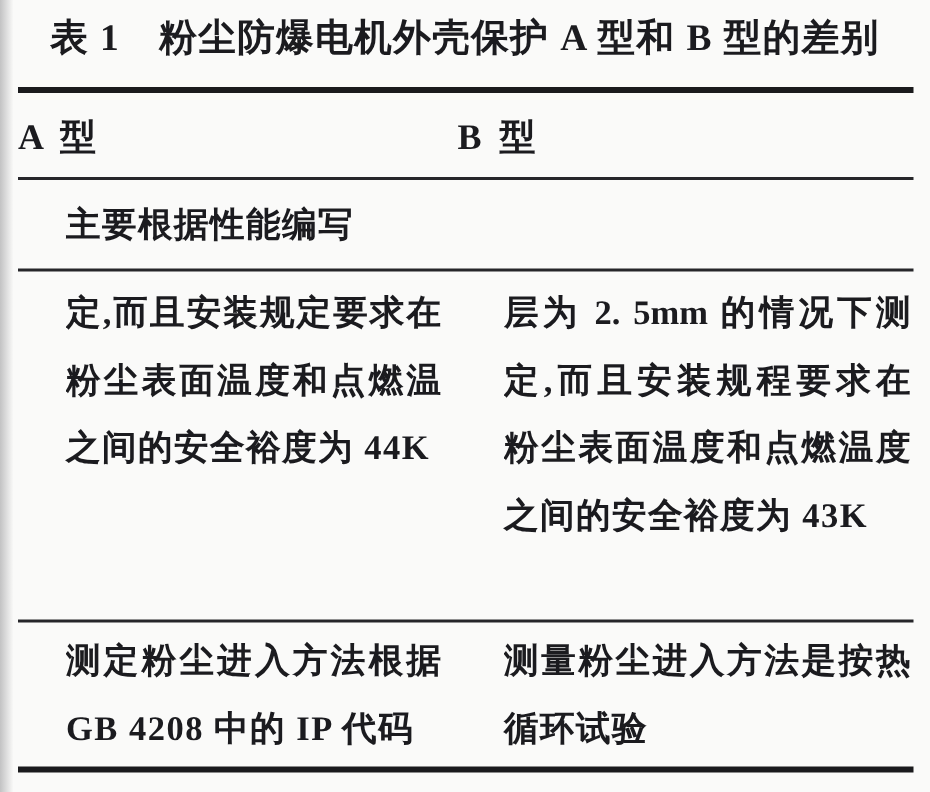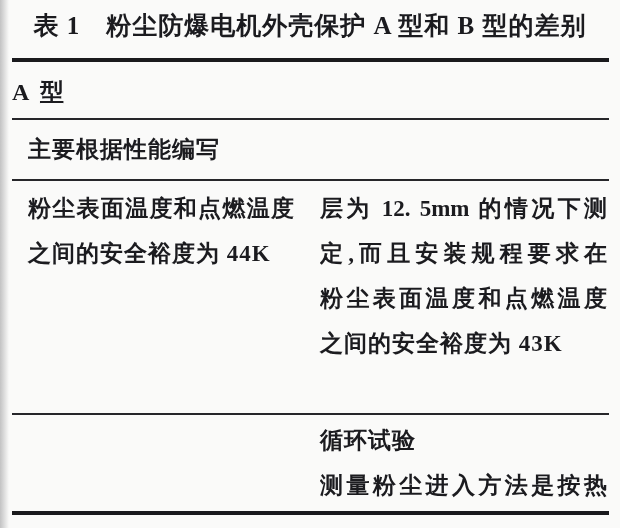--- a/index.html
+++ b/index.html
@@ -63,20 +63,21 @@
   .cell-l { left: 28px;  width: 266px; }
   .cell-r { left: 320px; width: 287px; }
   .r1 { top: 127px; }
   .r2 { top: 186px; }
   .r3 { top: 418px; }
   .ln {
     height: 45px;
     line-height: 45px;
     letter-spacing: 1px;
     white-space: nowrap;
+    margin-left: 16px;
   }
   .ln.jus {
     white-space: normal;
     letter-spacing: 0;
     text-align: justify;
     text-align-last: justify;
     overflow: hidden;
   }
 </style>
 </head>
@@ -84,42 +85,48 @@
 
 <div class="page">
 
   <div class="edge-shadow"></div>
 
   <div class="caption">表 1　粉尘防爆电机外壳保护 A 型和 B 型的差别</div>
 
   <div class="rule thick" style="top:58px;"></div>
 
   <div class="hdr hdr-a">A 型</div>
+  <div class="hdr hdr-b">B 型</div>
 
   <div class="rule thin" style="top:118px;"></div>
 
   <div class="cell cell-l r1">
     <div class="ln">主要根据性能编写</div>
   </div>
 
   <div class="rule thin" style="top:179px;"></div>
 
   <div class="cell cell-l r2">
+    <div class="ln jus">定,而且安装规定要求在</div>
     <div class="ln jus">粉尘表面温度和点燃温度</div>
     <div class="ln">之间的安全裕度为 44K</div>
   </div>
   <div class="cell cell-r r2">
-    <div class="ln jus">层为 12. 5mm 的情况下测</div>
+    <div class="ln jus">层为 2. 5mm 的情况下测</div>
     <div class="ln jus">定,而且安装规程要求在</div>
     <div class="ln jus">粉尘表面温度和点燃温度</div>
     <div class="ln">之间的安全裕度为 43K</div>
   </div>
 
   <div class="rule thin" style="top:413px;"></div>
 
+  <div class="cell cell-l r3">
+    <div class="ln jus">测定粉尘进入方法根据</div>
+    <div class="ln">GB 4208 中的 IP 代码</div>
+  </div>
   <div class="cell cell-r r3">
+    <div class="ln jus">测量粉尘进入方法是按热</div>
     <div class="ln">循环试验</div>
-    <div class="ln jus">测量粉尘进入方法是按热</div>
   </div>
 
   <div class="rule thick" style="top:511px;"></div>
 
 </div>
 
 </body></html>

